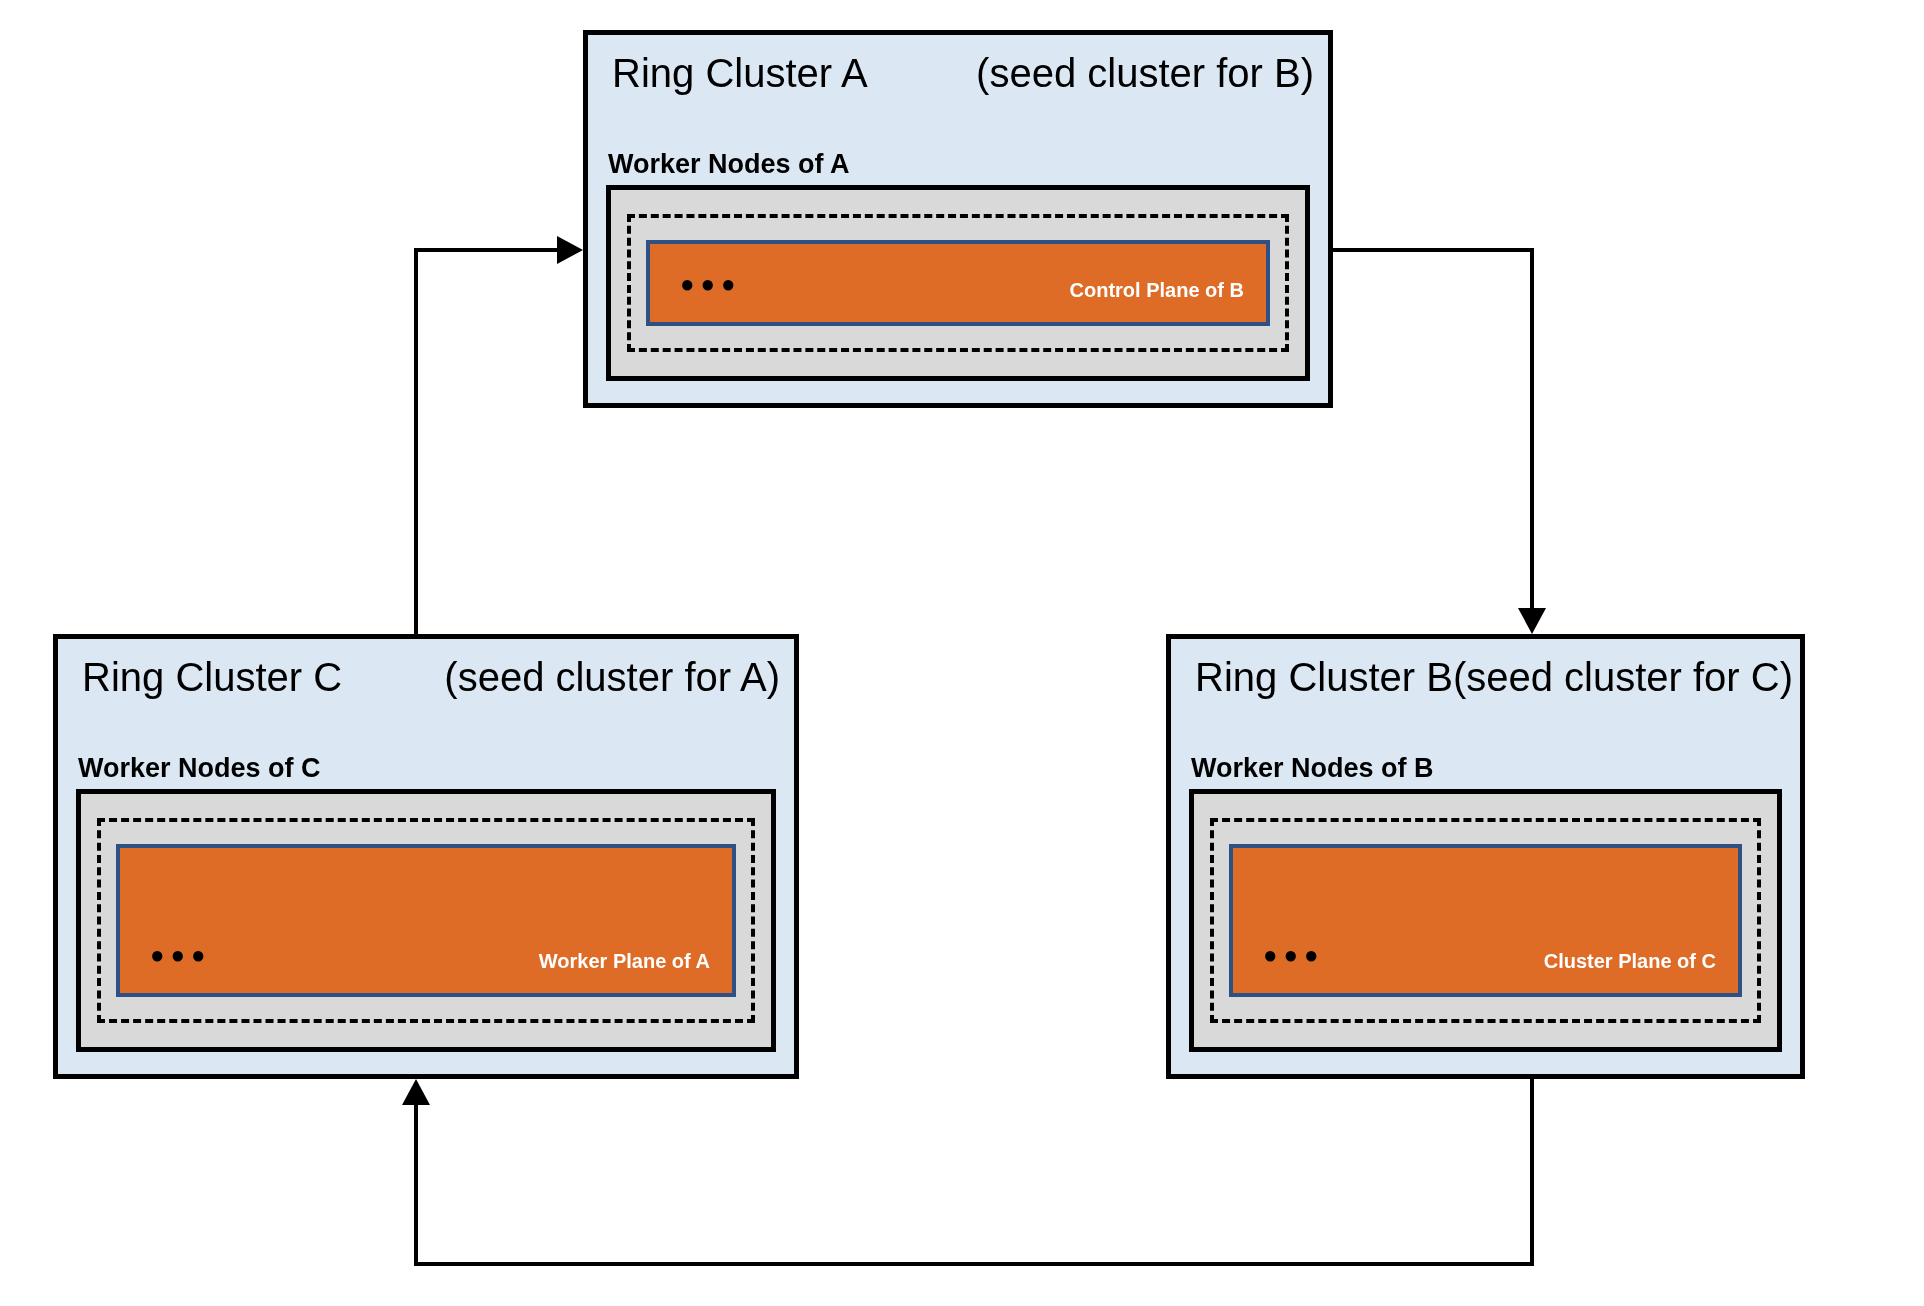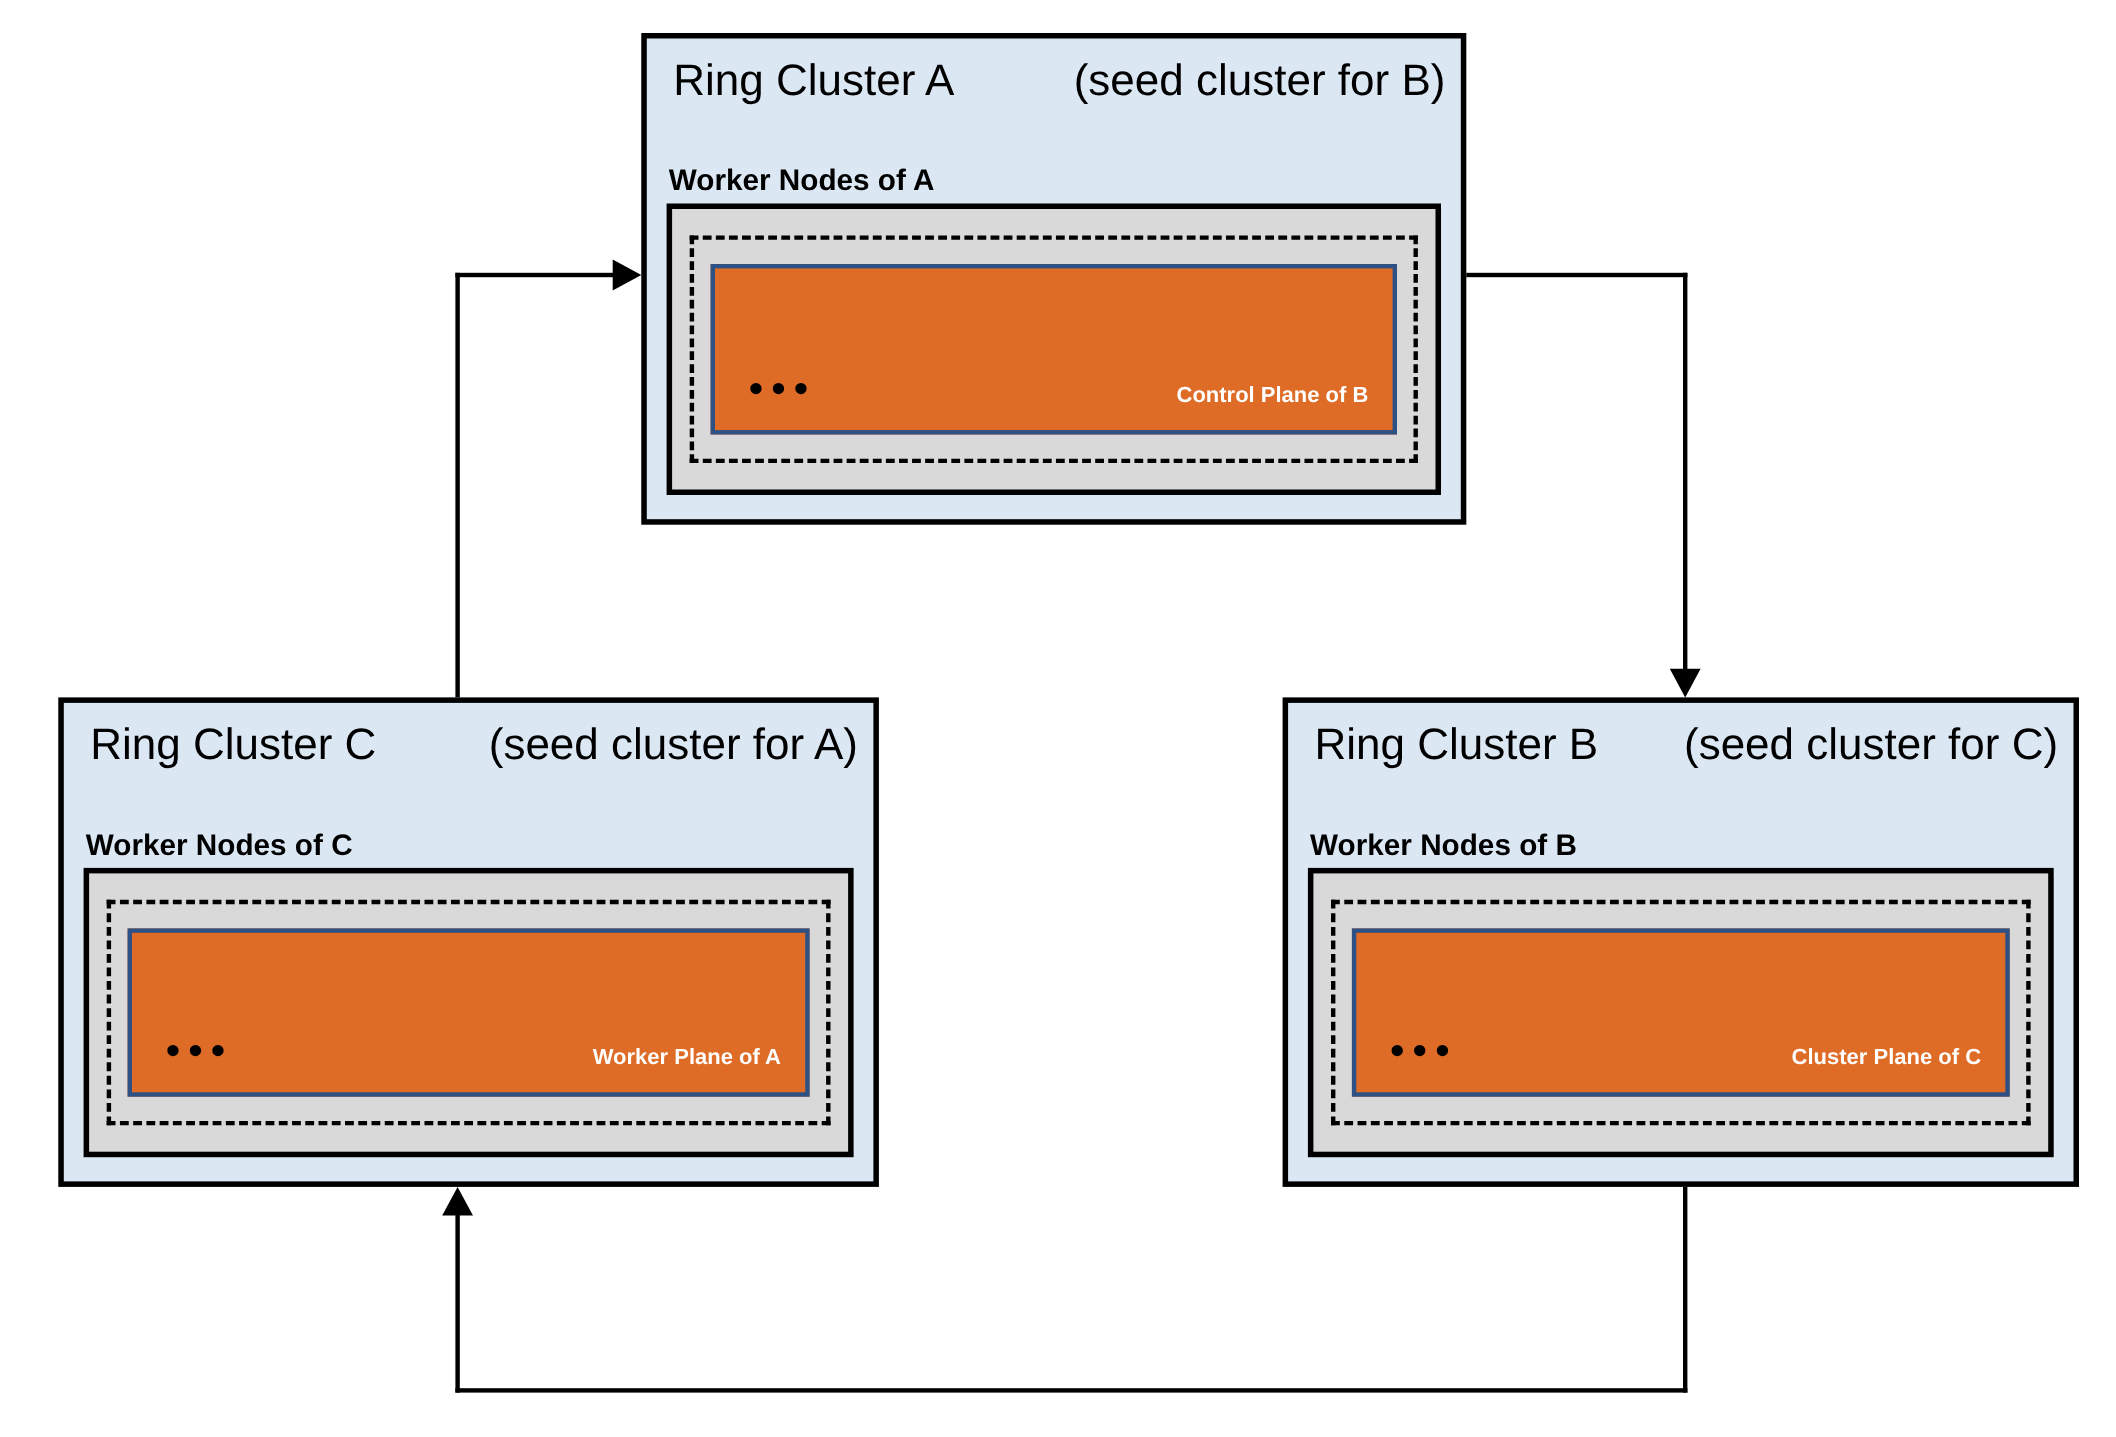--- a/index.html
+++ b/index.html
@@ -84,23 +84,23 @@
     position: absolute;
     right: 22px;
     bottom: 20px;
     font-size: 20px;
     font-weight: bold;
     color: #ffffff;
     white-space: nowrap;
   }
 
   
-  #cluster-a { left: 583px; top: 30px;  width: 750px; height: 447px; }
+  #cluster-a { left: 583px; top: 30px;  width: 750px; height: 378px; }
   #cluster-c { left: 53px;  top: 634px; width: 746px; height: 445px; }
-  #cluster-b { left: 1166px;top: 634px; width: 724px; height: 445px; }
+  #cluster-b { left: 1166px;top: 634px; width: 639px; height: 445px; }
 
   
   .line {
     position: absolute;
     background: #000000;
   }
   .tri {
     position: absolute;
     width: 0;
     height: 0;

